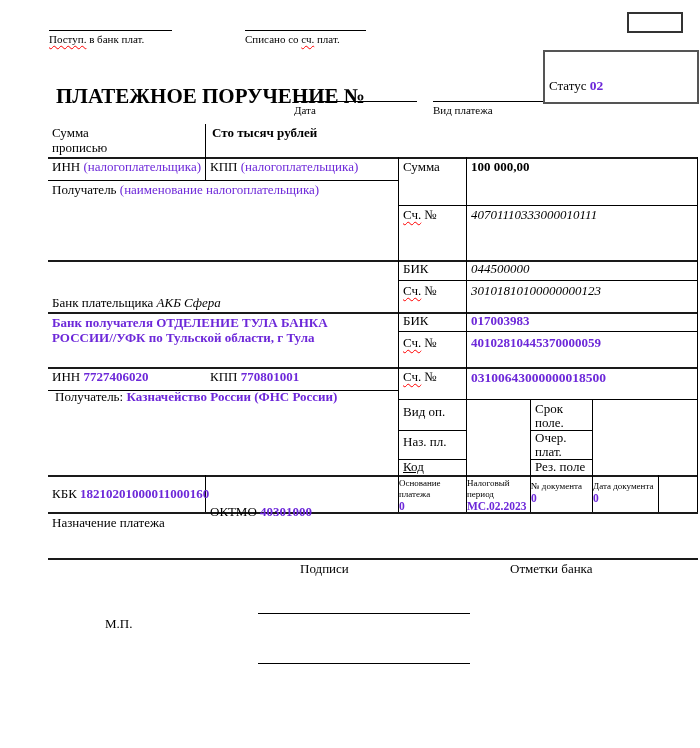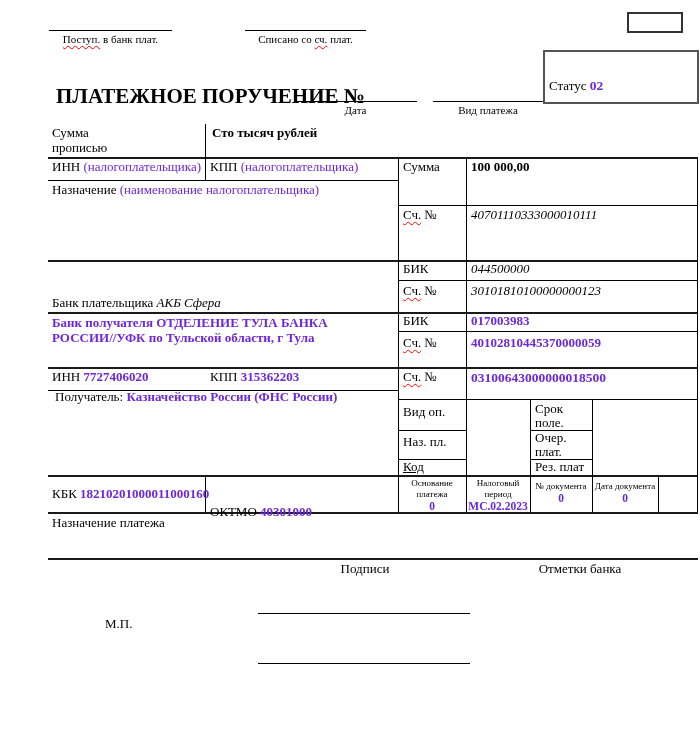--- a/index.html
+++ b/index.html
@@ -15,21 +15,21 @@
   .blue { color:#6d28d9; }
   .wavy {
     text-decoration-line:underline; text-decoration-style:wavy;
     text-decoration-color:#FF0000; text-decoration-thickness:1px;
     text-underline-offset:2px;
   }
   .hline { position:absolute; height:1px; background:#000; }
   .hline2 { position:absolute; height:2px; background:#1a1a1a; }
   .vline { position:absolute; width:1px; background:#000; }
   .small { font-size:9px; line-height:1.2; }
-  .center { text-align:center; }
+  .center { }
   .lbl-sm { font-size:11px; }
 </style>
 </head>
 <body>
 
 <div class="page">
 
   <div class="hline" style="left:49px;top:30px;width:123px;"></div>
   <div class="t lbl-sm center" style="left:49px;top:33px;width:123px;"><span class="wavy">Поступ.</span><span> в банк плат.</span></div>
 
@@ -78,50 +78,50 @@
   <div class="vline" style="left:697px;top:157px;height:355px;"></div>
 
   <div class="t wrap" style="left:52px;top:126px;width:70px;">Сумма прописью</div>
   <div class="t b" style="left:212px;top:126px;">Сто тысяч рублей</div>
 
   <div class="t" style="left:210px;top:160px;"><span>КПП</span> <span class="blue">(налогоплательщика)</span></div>
   <div class="t" style="left:52px;top:160px;"><span>ИНН</span> <span class="blue">(налогоплательщика)</span></div>
   <div class="t" style="left:403px;top:160px;">Сумма</div>
   <div class="t b" style="left:471px;top:160px;text-align:center;">100 000,00</div>
 
-  <div class="t" style="left:52px;top:183px;"><span>Назначение</span> <span class="blue">(наименование налогоплательщика)</span></div>
+  <div class="t" style="left:52px;top:183px;"><span>Получатель</span> <span class="blue">(наименование налогоплательщика)</span></div>
 
   <div class="t" style="left:403px;top:208px;"><span class="wavy">Сч.</span> <span>№</span></div>
   <div class="t i" style="left:471px;top:208px;">40701110333000010111</div>
 
   <div class="t" style="left:403px;top:262px;">БИК</div>
   <div class="t i" style="left:471px;top:262px;">044500000</div>
   <div class="t" style="left:403px;top:284px;"><span class="wavy">Сч.</span> <span>№</span></div>
   <div class="t i" style="left:471px;top:284px;">30101810100000000123</div>
   <div class="t" style="left:52px;top:296px;"><span>Банк плательщика</span> <span class="i">АКБ Сфера</span></div>
 
   <div class="t wrap b blue" style="left:52px;top:315px;width:330px;line-height:15px;"><span>Банк получателя</span> <span>ОТДЕЛЕНИЕ ТУЛА БАНКА РОССИИ//УФК по Тульской области, г Тула</span></div>
   <div class="t" style="left:403px;top:314px;">БИК</div>
   <div class="t b blue" style="left:471px;top:314px;">017003983</div>
   <div class="t" style="left:403px;top:336px;"><span class="wavy">Сч.</span> <span>№</span></div>
   <div class="t b blue" style="left:471px;top:336px;">40102810445370000059</div>
 
   <div class="t" style="left:52px;top:370px;"><span>ИНН</span> <span class="b blue">7727406020</span></div>
-  <div class="t" style="left:210px;top:370px;"><span>КПП</span> <span class="b blue">315362203</span></div>
+  <div class="t" style="left:210px;top:370px;"><span>КПП</span> <span class="b blue">770801001</span></div>
   <div class="t" style="left:403px;top:370px;"><span class="wavy">Сч.</span> <span>№</span></div>
   <div class="t b blue" style="left:471px;top:370px;font-size:13.5px;">03100643000000018500</div>
 
   <div class="t" style="left:55px;top:390px;"><span>Получатель:</span> <span class="b blue">Казначейство России (ФНС России)</span></div>
 
   <div class="t" style="left:403px;top:405px;">Вид оп.</div>
   <div class="t" style="left:403px;top:435px;text-align:right;">Наз. пл.</div>
   <div class="t" style="left:403px;top:460px;text-decoration:underline;">Код</div>
   <div class="t wrap" style="left:535px;top:402px;width:54px;line-height:14px;">Срок поле.</div>
   <div class="t wrap" style="left:535px;top:431px;width:54px;line-height:14px;">Очер. плат.</div>
-  <div class="t" style="left:535px;top:460px;">Рез. плат</div>
+  <div class="t" style="left:535px;top:460px;">Рез. поле</div>
 
   <div class="t" style="left:52px;top:487px;"><span>КБК</span> <span class="b blue">18210201000011000160</span></div>
   <div class="t" style="left:210px;top:505px;"><span>ОКТМО</span> <span class="b blue">40301000</span></div>
 
   <div class="t wrap small center" style="left:399px;top:478px;width:66px;"><span>Основание платежа</span><br><span class="b blue" style="font-size:11.5px;">0</span></div>
   <div class="t wrap small center" style="left:467px;top:478px;width:62px;"><span>Налоговый период</span><br><span class="b blue" style="font-size:11.5px;">МС.02.2023</span></div>
   <div class="t wrap small center" style="left:531px;top:481px;width:60px;"><span>№ документа</span><br><span class="b blue" style="font-size:11.5px;">0</span></div>
   <div class="t wrap small center" style="left:593px;top:481px;width:64px;"><span>Дата документа</span><br><span class="b blue" style="font-size:11.5px;">0</span></div>
 
   <div class="t" style="left:52px;top:516px;">Назначение платежа</div>

